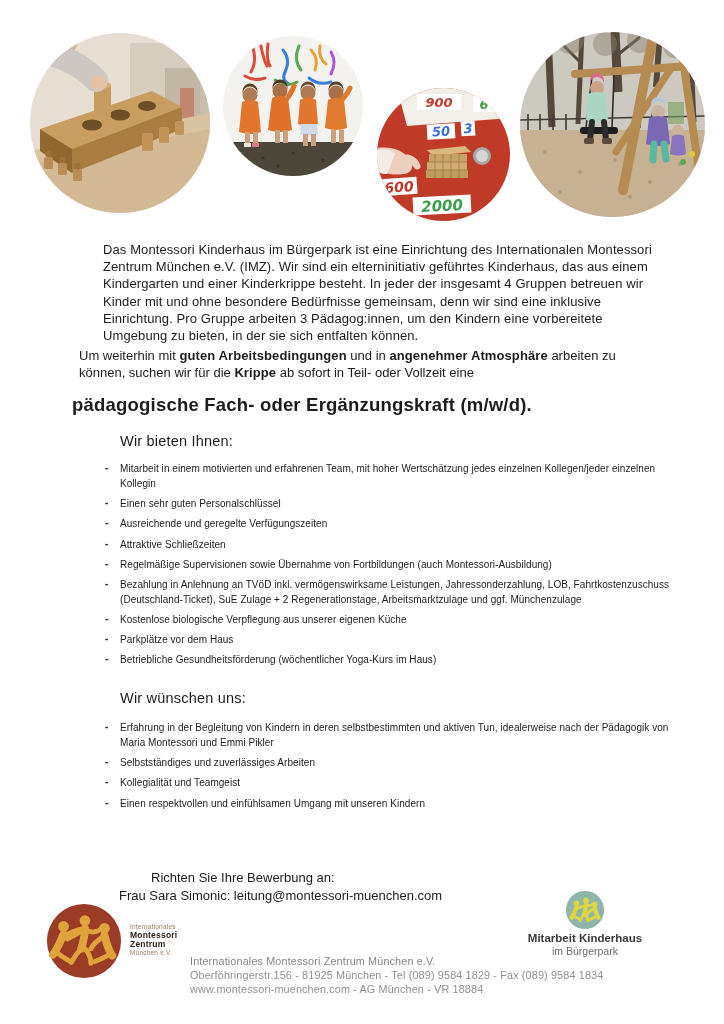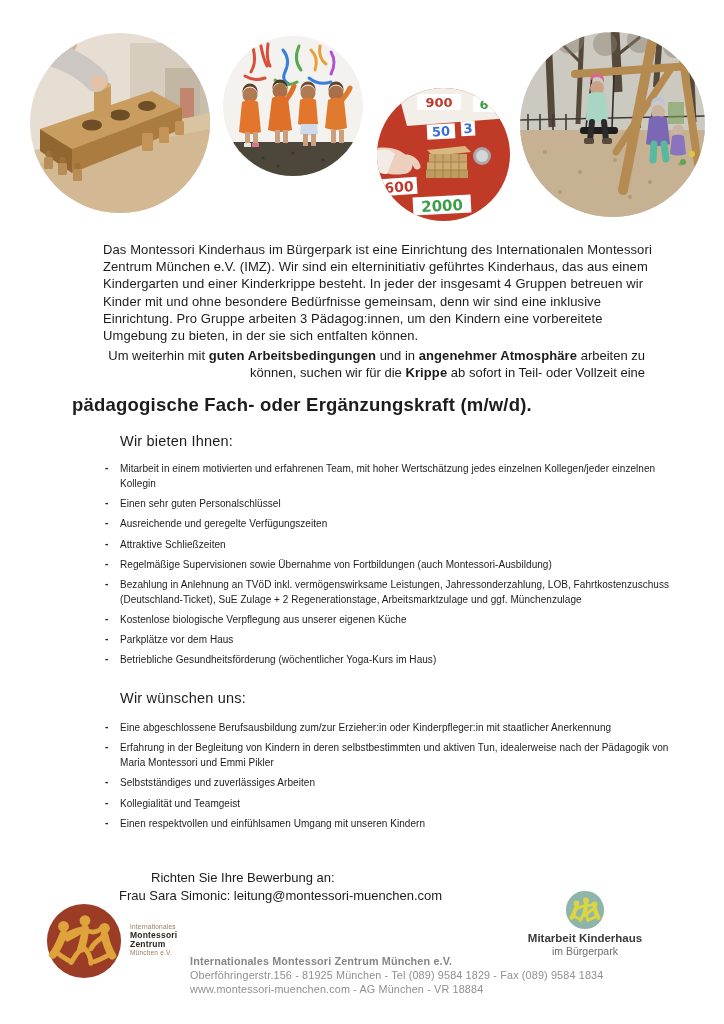--- a/index.html
+++ b/index.html
@@ -3,29 +3,29 @@
 <meta charset="utf-8">
 <style>
   html,body { margin:0; padding:0; background:#ffffff; }
   #canvas {
     position:relative; width:724px; height:1024px; margin:0 auto;
     background:#ffffff; overflow:hidden;
     font-family:"Liberation Sans", sans-serif;
     color:#1c1c1c;
     -webkit-font-smoothing:antialiased;
   }
-  .photo { position:absolute; border-radius:50%; overflow:hidden; }
+  .photo { position:absolute; border-radius:50%; overflow:hidden;font-style:italic; }
   .photo svg { display:block; }
 
   .intro {
     position:absolute; left:95px; top:233px; width:566px;
     font-size:13px; line-height:17.2px; letter-spacing:0.1px; margin:8px;
   }
   .invitation {
-    position:absolute; left:79px; top:347px; width:566px; text-align:right;
+    position:absolute; left:79px; top:347px; width:566px; text-align:left;
     font-size:13px; line-height:17.2px; margin:0;
   }
   .invitation b { letter-spacing:0.1px; }
   .headline {
     position:absolute; left:0; top:394px; width:604px; text-align:center;
     font-size:18.5px; font-weight:bold; letter-spacing:0.2px; margin:0;
   }
   .section-heading {
     position:absolute; left:120px; margin:0;
     font-size:14.5px; font-weight:normal; letter-spacing:0.2px;
@@ -61,21 +61,21 @@
     position:absolute; left:500px; top:932px; width:170px; text-align:center;
     line-height:12.5px;
   }
   .kh-caption .cap-line1 { font-size:11.5px; font-weight:bold; color:#3a3a3a; display:block; }
   .kh-caption .cap-line2 { font-size:10.5px; color:#6b6b6b; display:block; }
 
   .footer {
     position:absolute; left:190px; top:954px;
     font-size:10.8px; line-height:14.2px; color:#8f8f8f; letter-spacing:0.15px;
   }
-  .footer .f-bold { font-weight:bold; color:#868686; }
+  .footer .f-bold { font-weight:normal; color:#868686; }
 
   .photo-num { font-family:"DejaVu Sans", sans-serif; font-weight:bold; }
 </style>
 </head>
 <body>
 
 <div id="canvas">
 
   <div class="photo" style="left:30px; top:33px; width:180px; height:180px;">
     <svg width="180" height="180" viewBox="0 0 180 180">
@@ -319,21 +319,20 @@
     <li>Attraktive Schließzeiten</li>
     <li>Regelmäßige Supervisionen sowie Übernahme von Fortbildungen (auch Montessori-Ausbildung)</li>
     <li>Bezahlung in Anlehnung an TVöD inkl. vermögenswirksame Leistungen, Jahressonderzahlung, LOB, Fahrtkostenzuschuss (Deutschland-Ticket), SuE Zulage + 2 Regenerationstage, Arbeitsmarktzulage und ggf. Münchenzulage</li>
     <li>Kostenlose biologische Verpflegung aus unserer eigenen Küche</li>
     <li>Parkplätze vor dem Haus</li>
     <li>Betriebliche Gesundheitsförderung (wöchentlicher Yoga-Kurs im Haus)</li>
   </ul>
 
   <h2 class="section-heading" id="wishes-heading">Wir wünschen uns:</h2>
   <ul class="bullets" id="wishes-list">
-    <li>Eine abgeschlossene Berufsausbildung zum/zur Erzieher:in oder Kinderpfleger:in mit staatlicher Anerkennung</li>
     <li>Erfahrung in der Begleitung von Kindern in deren selbstbestimmten und aktiven Tun, idealerweise nach der Pädagogik von Maria Montessori und Emmi Pikler</li>
     <li>Selbstständiges und zuverlässiges Arbeiten</li>
     <li>Kollegialität und Teamgeist</li>
     <li>Einen respektvollen und einfühlsamen Umgang mit unseren Kindern</li>
   </ul>
 
   <div class="application">
     <div class="app-heading">Richten Sie Ihre Bewerbung an:</div>
     <div>Frau Sara Simonic: leitung@montessori-muenchen.com</div>
   </div>

